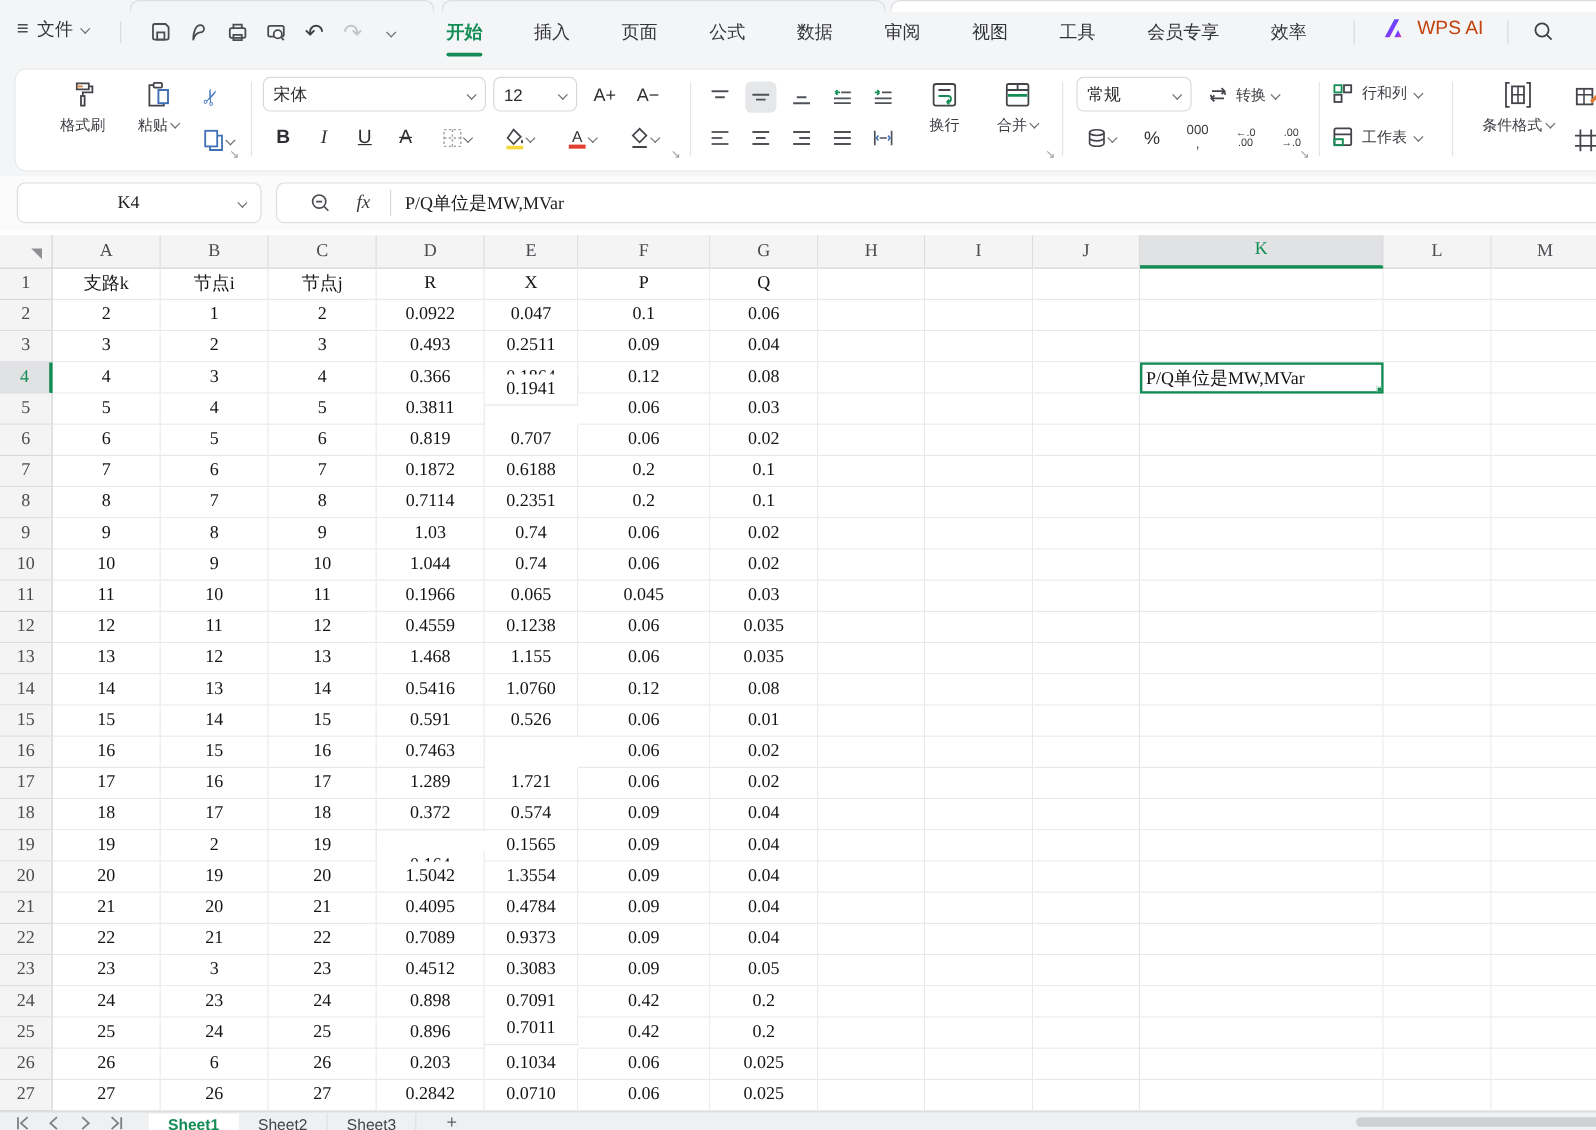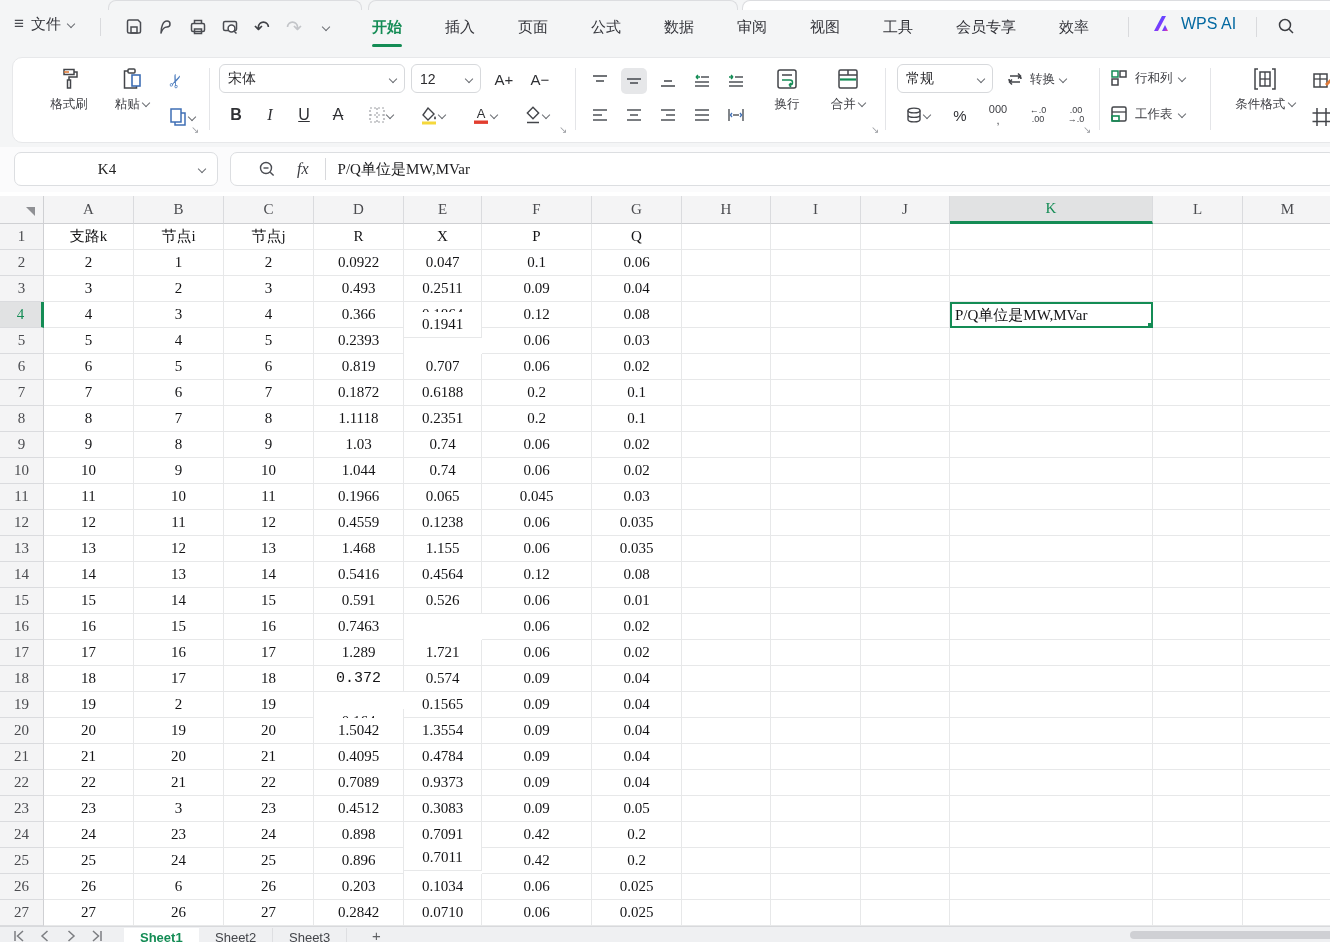--- a/index.html
+++ b/index.html
@@ -15,21 +15,21 @@
   .ham{font-size:17px;color:#4a4c52;}
   .vdiv{position:absolute;width:1px;background:#d9dadd;}
   .qicon{position:absolute;top:15px;width:24px;height:24px;display:flex;align-items:center;justify-content:center;}
   .glyph-undo{font-size:19px;color:#3f4146;}
   .glyph-redo{font-size:19px;color:#c3c5c9;}
   #ribbon-tabs{position:absolute;left:372px;top:0;height:54px;display:flex;align-items:center;gap:43px;}
   .rtab{font-size:15px;color:#33343a;position:relative;white-space:nowrap;cursor:default;}
   .rtab.active{color:#148c55;font-weight:bold;}
   .rtab.active::after{content:"";position:absolute;left:50%;transform:translateX(-50%);
       bottom:-10px;width:30px;height:3px;border-radius:2px;background:#148c55;}
-  #wpsai{position:absolute;left:1152px;top:14px;display:flex;align-items:center;gap:7px;font-size:16px;color:#0369a1;}
+  #wpsai{position:absolute;left:1152px;top:14px;display:flex;align-items:center;gap:7px;font-size:16px;color:#c2410c;}
   #topsearch{position:absolute;left:1276px;top:16px;}
   
   #ribbon{position:absolute;left:0;top:54px;width:100%;height:93px;background:#f4f5f6;}
   #ribbon-card{position:absolute;left:12px;top:3px;width:1326px;height:84px;background:#fff;
       border:1px solid #e7e8ea;border-radius:10px 0 0 10px;}
   .gdiv{position:absolute;top:10px;height:62px;width:1px;background:#e4e5e8;}
   .rlabel{font-size:12.5px;color:#3c3d42;white-space:nowrap;}
   .bigbtn{position:absolute;display:flex;flex-direction:column;align-items:center;gap:4px;}
   .chev{display:inline-block;width:5px;height:5px;border-right:1.3px solid #6b6e73;
         border-bottom:1.3px solid #6b6e73;transform:rotate(45deg);vertical-align:2px;}
@@ -554,21 +554,21 @@
       <div class="cell" style="left: 592px; top: 106px; width: 90px; height: 26px;">0.08</div>
       <div class="cell" style="left: 682px; top: 106px; width: 89px; height: 26px;"></div>
       <div class="cell" style="left: 771px; top: 106px; width: 90px; height: 26px;"></div>
       <div class="cell" style="left: 861px; top: 106px; width: 89px; height: 26px;"></div>
       <div class="cell" style="left: 950px; top: 106px; width: 203px; height: 26px;"></div>
       <div class="cell" style="left: 1153px; top: 106px; width: 90px; height: 26px;"></div>
       <div class="cell" style="left: 1243px; top: 106px; width: 90px; height: 26px;"></div>
       <div class="cell" style="left: 44px; top: 132px; width: 90px; height: 26px;">5</div>
       <div class="cell" style="left: 134px; top: 132px; width: 90px; height: 26px;">4</div>
       <div class="cell" style="left: 224px; top: 132px; width: 90px; height: 26px;">5</div>
-      <div class="cell" style="left: 314px; top: 132px; width: 90px; height: 26px;">0.2393</div>
+      <div class="cell" style="left: 314px; top: 132px; width: 90px; height: 26px;">0.3811</div>
       <div class="cell" style="left: 404px; top: 116px; width: 78px; height: 26px;">0.1941</div>
       <div class="cell" style="left: 482px; top: 132px; width: 110px; height: 26px;">0.06</div>
       <div class="cell" style="left: 592px; top: 132px; width: 90px; height: 26px;">0.03</div>
       <div class="cell" style="left: 682px; top: 132px; width: 89px; height: 26px;"></div>
       <div class="cell" style="left: 771px; top: 132px; width: 90px; height: 26px;"></div>
       <div class="cell" style="left: 861px; top: 132px; width: 89px; height: 26px;"></div>
       <div class="cell" style="left: 950px; top: 132px; width: 203px; height: 26px;"></div>
       <div class="cell" style="left: 1153px; top: 132px; width: 90px; height: 26px;"></div>
       <div class="cell" style="left: 1243px; top: 132px; width: 90px; height: 26px;"></div>
       <div class="cell" style="left: 44px; top: 158px; width: 90px; height: 26px;">6</div>
@@ -593,21 +593,21 @@
       <div class="cell" style="left: 592px; top: 184px; width: 90px; height: 26px;">0.1</div>
       <div class="cell" style="left: 682px; top: 184px; width: 89px; height: 26px;"></div>
       <div class="cell" style="left: 771px; top: 184px; width: 90px; height: 26px;"></div>
       <div class="cell" style="left: 861px; top: 184px; width: 89px; height: 26px;"></div>
       <div class="cell" style="left: 950px; top: 184px; width: 203px; height: 26px;"></div>
       <div class="cell" style="left: 1153px; top: 184px; width: 90px; height: 26px;"></div>
       <div class="cell" style="left: 1243px; top: 184px; width: 90px; height: 26px;"></div>
       <div class="cell" style="left: 44px; top: 210px; width: 90px; height: 26px;">8</div>
       <div class="cell" style="left: 134px; top: 210px; width: 90px; height: 26px;">7</div>
       <div class="cell" style="left: 224px; top: 210px; width: 90px; height: 26px;">8</div>
-      <div class="cell" style="left: 314px; top: 210px; width: 90px; height: 26px;">1.1118</div>
+      <div class="cell" style="left: 314px; top: 210px; width: 90px; height: 26px;">0.7114</div>
       <div class="cell" style="left: 404px; top: 210px; width: 78px; height: 26px;">0.2351</div>
       <div class="cell" style="left: 482px; top: 210px; width: 110px; height: 26px;">0.2</div>
       <div class="cell" style="left: 592px; top: 210px; width: 90px; height: 26px;">0.1</div>
       <div class="cell" style="left: 682px; top: 210px; width: 89px; height: 26px;"></div>
       <div class="cell" style="left: 771px; top: 210px; width: 90px; height: 26px;"></div>
       <div class="cell" style="left: 861px; top: 210px; width: 89px; height: 26px;"></div>
       <div class="cell" style="left: 950px; top: 210px; width: 203px; height: 26px;"></div>
       <div class="cell" style="left: 1153px; top: 210px; width: 90px; height: 26px;"></div>
       <div class="cell" style="left: 1243px; top: 210px; width: 90px; height: 26px;"></div>
       <div class="cell" style="left: 44px; top: 236px; width: 90px; height: 26px;">9</div>
@@ -672,21 +672,21 @@
       <div class="cell" style="left: 682px; top: 340px; width: 89px; height: 26px;"></div>
       <div class="cell" style="left: 771px; top: 340px; width: 90px; height: 26px;"></div>
       <div class="cell" style="left: 861px; top: 340px; width: 89px; height: 26px;"></div>
       <div class="cell" style="left: 950px; top: 340px; width: 203px; height: 26px;"></div>
       <div class="cell" style="left: 1153px; top: 340px; width: 90px; height: 26px;"></div>
       <div class="cell" style="left: 1243px; top: 340px; width: 90px; height: 26px;"></div>
       <div class="cell" style="left: 44px; top: 366px; width: 90px; height: 26px;">14</div>
       <div class="cell" style="left: 134px; top: 366px; width: 90px; height: 26px;">13</div>
       <div class="cell" style="left: 224px; top: 366px; width: 90px; height: 26px;">14</div>
       <div class="cell" style="left: 314px; top: 366px; width: 90px; height: 26px;">0.5416</div>
-      <div class="cell" style="left: 404px; top: 366px; width: 78px; height: 26px;">0.4564</div>
+      <div class="cell" style="left: 404px; top: 366px; width: 78px; height: 26px;">1.0760</div>
       <div class="cell" style="left: 482px; top: 366px; width: 110px; height: 26px;">0.12</div>
       <div class="cell" style="left: 592px; top: 366px; width: 90px; height: 26px;">0.08</div>
       <div class="cell" style="left: 682px; top: 366px; width: 89px; height: 26px;"></div>
       <div class="cell" style="left: 771px; top: 366px; width: 90px; height: 26px;"></div>
       <div class="cell" style="left: 861px; top: 366px; width: 89px; height: 26px;"></div>
       <div class="cell" style="left: 950px; top: 366px; width: 203px; height: 26px;"></div>
       <div class="cell" style="left: 1153px; top: 366px; width: 90px; height: 26px;"></div>
       <div class="cell" style="left: 1243px; top: 366px; width: 90px; height: 26px;"></div>
       <div class="cell" style="left: 44px; top: 392px; width: 90px; height: 26px;">15</div>
       <div class="cell" style="left: 134px; top: 392px; width: 90px; height: 26px;">14</div>
@@ -723,21 +723,21 @@
       <div class="cell" style="left: 592px; top: 444px; width: 90px; height: 26px;">0.02</div>
       <div class="cell" style="left: 682px; top: 444px; width: 89px; height: 26px;"></div>
       <div class="cell" style="left: 771px; top: 444px; width: 90px; height: 26px;"></div>
       <div class="cell" style="left: 861px; top: 444px; width: 89px; height: 26px;"></div>
       <div class="cell" style="left: 950px; top: 444px; width: 203px; height: 26px;"></div>
       <div class="cell" style="left: 1153px; top: 444px; width: 90px; height: 26px;"></div>
       <div class="cell" style="left: 1243px; top: 444px; width: 90px; height: 26px;"></div>
       <div class="cell" style="left: 44px; top: 470px; width: 90px; height: 26px;">18</div>
       <div class="cell" style="left: 134px; top: 470px; width: 90px; height: 26px;">17</div>
       <div class="cell" style="left: 224px; top: 470px; width: 90px; height: 26px;">18</div>
-      <div class="cell" style="left: 314px; top: 470px; width: 90px; height: 26px; font-family: Liberation Mono, monospace;">0.372</div>
+      <div class="cell" style="left: 314px; top: 470px; width: 90px; height: 26px;">0.372</div>
       <div class="cell" style="left: 404px; top: 470px; width: 78px; height: 26px;">0.574</div>
       <div class="cell" style="left: 482px; top: 470px; width: 110px; height: 26px;">0.09</div>
       <div class="cell" style="left: 592px; top: 470px; width: 90px; height: 26px;">0.04</div>
       <div class="cell" style="left: 682px; top: 470px; width: 89px; height: 26px;"></div>
       <div class="cell" style="left: 771px; top: 470px; width: 90px; height: 26px;"></div>
       <div class="cell" style="left: 861px; top: 470px; width: 89px; height: 26px;"></div>
       <div class="cell" style="left: 950px; top: 470px; width: 203px; height: 26px;"></div>
       <div class="cell" style="left: 1153px; top: 470px; width: 90px; height: 26px;"></div>
       <div class="cell" style="left: 1243px; top: 470px; width: 90px; height: 26px;"></div>
       <div class="cell" style="left: 44px; top: 496px; width: 90px; height: 26px;">19</div>

